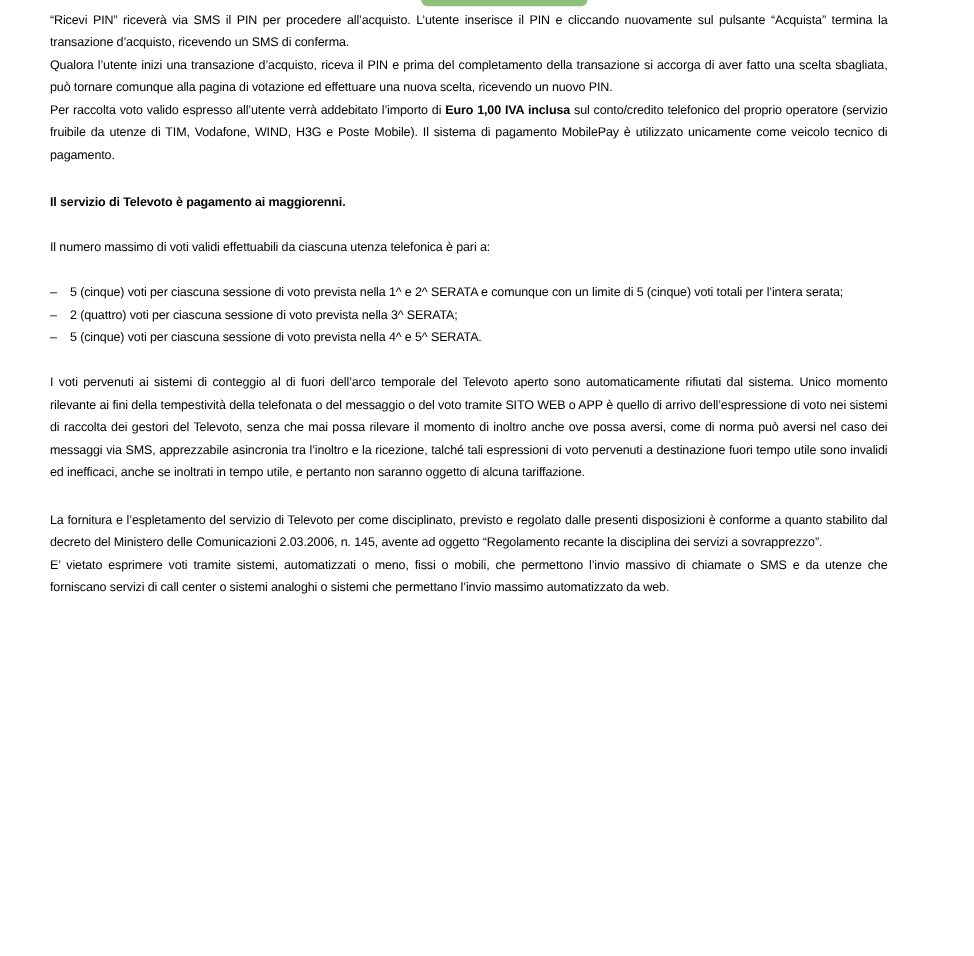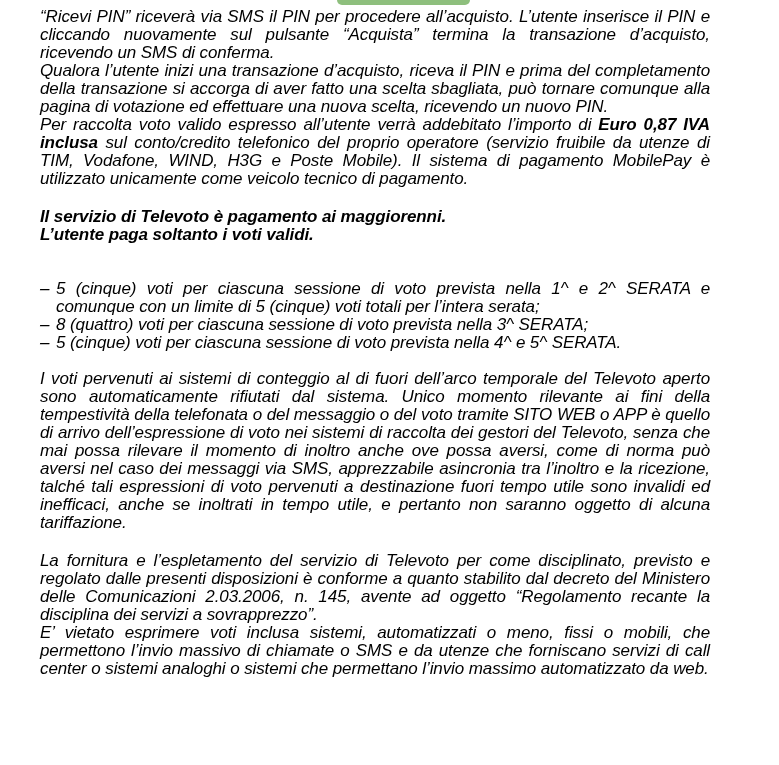--- a/index.html
+++ b/index.html
@@ -22,25 +22,24 @@
     width: 133px;
     height: 5px;
     background: #8ebf7d;
     border-radius: 0 0 6px 6px;
   }
   .content {
     position: absolute;
     top: 8px;
     left: 40px;
     width: 670px;
-    font-size: 17px;
+    font-size: 10px;
     line-height: 18px;
     letter-spacing: -0.1px;
     text-align: justify;
-    font-style: italic;
   }
   .para {
     margin: 0;
     padding: 0;
   }
   .bold {
     font-weight: bold;
   }
   .spacer {
     height: 18px;
@@ -68,49 +67,49 @@
 <body>
 
 <div class="green-pill"></div>
 
 <div class="content">
 
   <p class="para">“Ricevi PIN” riceverà via SMS il PIN per procedere all’acquisto. L’utente inserisce il PIN e cliccando nuovamente sul pulsante “Acquista” termina la transazione d’acquisto, ricevendo un SMS di conferma.</p>
 
   <p class="para">Qualora l’utente inizi una transazione d’acquisto, riceva il PIN e prima del completamento della transazione si accorga di aver fatto una scelta sbagliata, può tornare comunque alla pagina di votazione ed effettuare una nuova scelta, ricevendo un nuovo PIN.</p>
 
-  <p class="para"><span>Per raccolta voto valido espresso all’utente verrà addebitato l’importo di </span><span class="bold">Euro 0,87 IVA inclusa</span><span> sul conto/credito telefonico del proprio operatore (servizio fruibile da utenze di TIM, Vodafone, WIND, H3G e Poste Mobile). Il sistema di pagamento MobilePay è utilizzato unicamente come veicolo tecnico di pagamento.</span></p>
+  <p class="para"><span>Per raccolta voto valido espresso all’utente verrà addebitato l’importo di </span><span class="bold">Euro 1,00 IVA inclusa</span><span> sul conto/credito telefonico del proprio operatore (servizio fruibile da utenze di TIM, Vodafone, WIND, H3G e Poste Mobile). Il sistema di pagamento MobilePay è utilizzato unicamente come veicolo tecnico di pagamento.</span></p>
 
   <div class="spacer-lg"></div>
 
   <p class="para bold">Il servizio di Televoto è pagamento ai maggiorenni.</p>
-  <p class="para bold">L’utente paga soltanto i voti validi.</p>
 
   <div class="spacer"></div>
 
+  <p class="para">Il numero massimo di voti validi effettuabili da ciascuna utenza telefonica è pari a:</p>
 
   <div class="spacer"></div>
 
   <div class="list">
     <div class="list-item">
       <span class="list-marker">–</span>
       <div class="list-text">5 (cinque) voti per ciascuna sessione di voto prevista nella 1^ e 2^ SERATA e comunque con un limite di 5 (cinque) voti totali per l’intera serata;</div>
     </div>
     <div class="list-item">
       <span class="list-marker">–</span>
-      <div class="list-text">8 (quattro) voti per ciascuna sessione di voto prevista nella 3^ SERATA;</div>
+      <div class="list-text">2 (quattro) voti per ciascuna sessione di voto prevista nella 3^ SERATA;</div>
     </div>
     <div class="list-item">
       <span class="list-marker">–</span>
       <div class="list-text">5 (cinque) voti per ciascuna sessione di voto prevista nella 4^ e 5^ SERATA.</div>
     </div>
   </div>
 
   <div class="spacer"></div>
 
   <p class="para">I voti pervenuti ai sistemi di conteggio al di fuori dell’arco temporale del Televoto aperto sono automaticamente rifiutati dal sistema. Unico momento rilevante ai fini della tempestività della telefonata o del messaggio o del voto tramite SITO WEB o APP è quello di arrivo dell’espressione di voto nei sistemi di raccolta dei gestori del Televoto, senza che mai possa rilevare il momento di inoltro anche ove possa aversi, come di norma può aversi nel caso dei messaggi via SMS, apprezzabile asincronia tra l’inoltro e la ricezione, talché tali espressioni di voto pervenuti a destinazione fuori tempo utile sono invalidi ed inefficaci, anche se inoltrati in tempo utile, e pertanto non saranno oggetto di alcuna tariffazione.</p>
 
   <div class="spacer-lg"></div>
 
   <p class="para">La fornitura e l’espletamento del servizio di Televoto per come disciplinato, previsto e regolato dalle presenti disposizioni è conforme a quanto stabilito dal decreto del Ministero delle Comunicazioni 2.03.2006, n. 145, avente ad oggetto “Regolamento recante la disciplina dei servizi a sovrapprezzo”.</p>
-  <p class="para">E’ vietato esprimere voti inclusa sistemi, automatizzati o meno, fissi o mobili, che permettono l’invio massivo di chiamate o SMS e da utenze che forniscano servizi di call center o sistemi analoghi o sistemi che permettano l’invio massimo automatizzato da web.</p>
+  <p class="para">E’ vietato esprimere voti tramite sistemi, automatizzati o meno, fissi o mobili, che permettono l’invio massivo di chiamate o SMS e da utenze che forniscano servizi di call center o sistemi analoghi o sistemi che permettano l’invio massimo automatizzato da web.</p>
 
 </div>
 
 </body></html>

